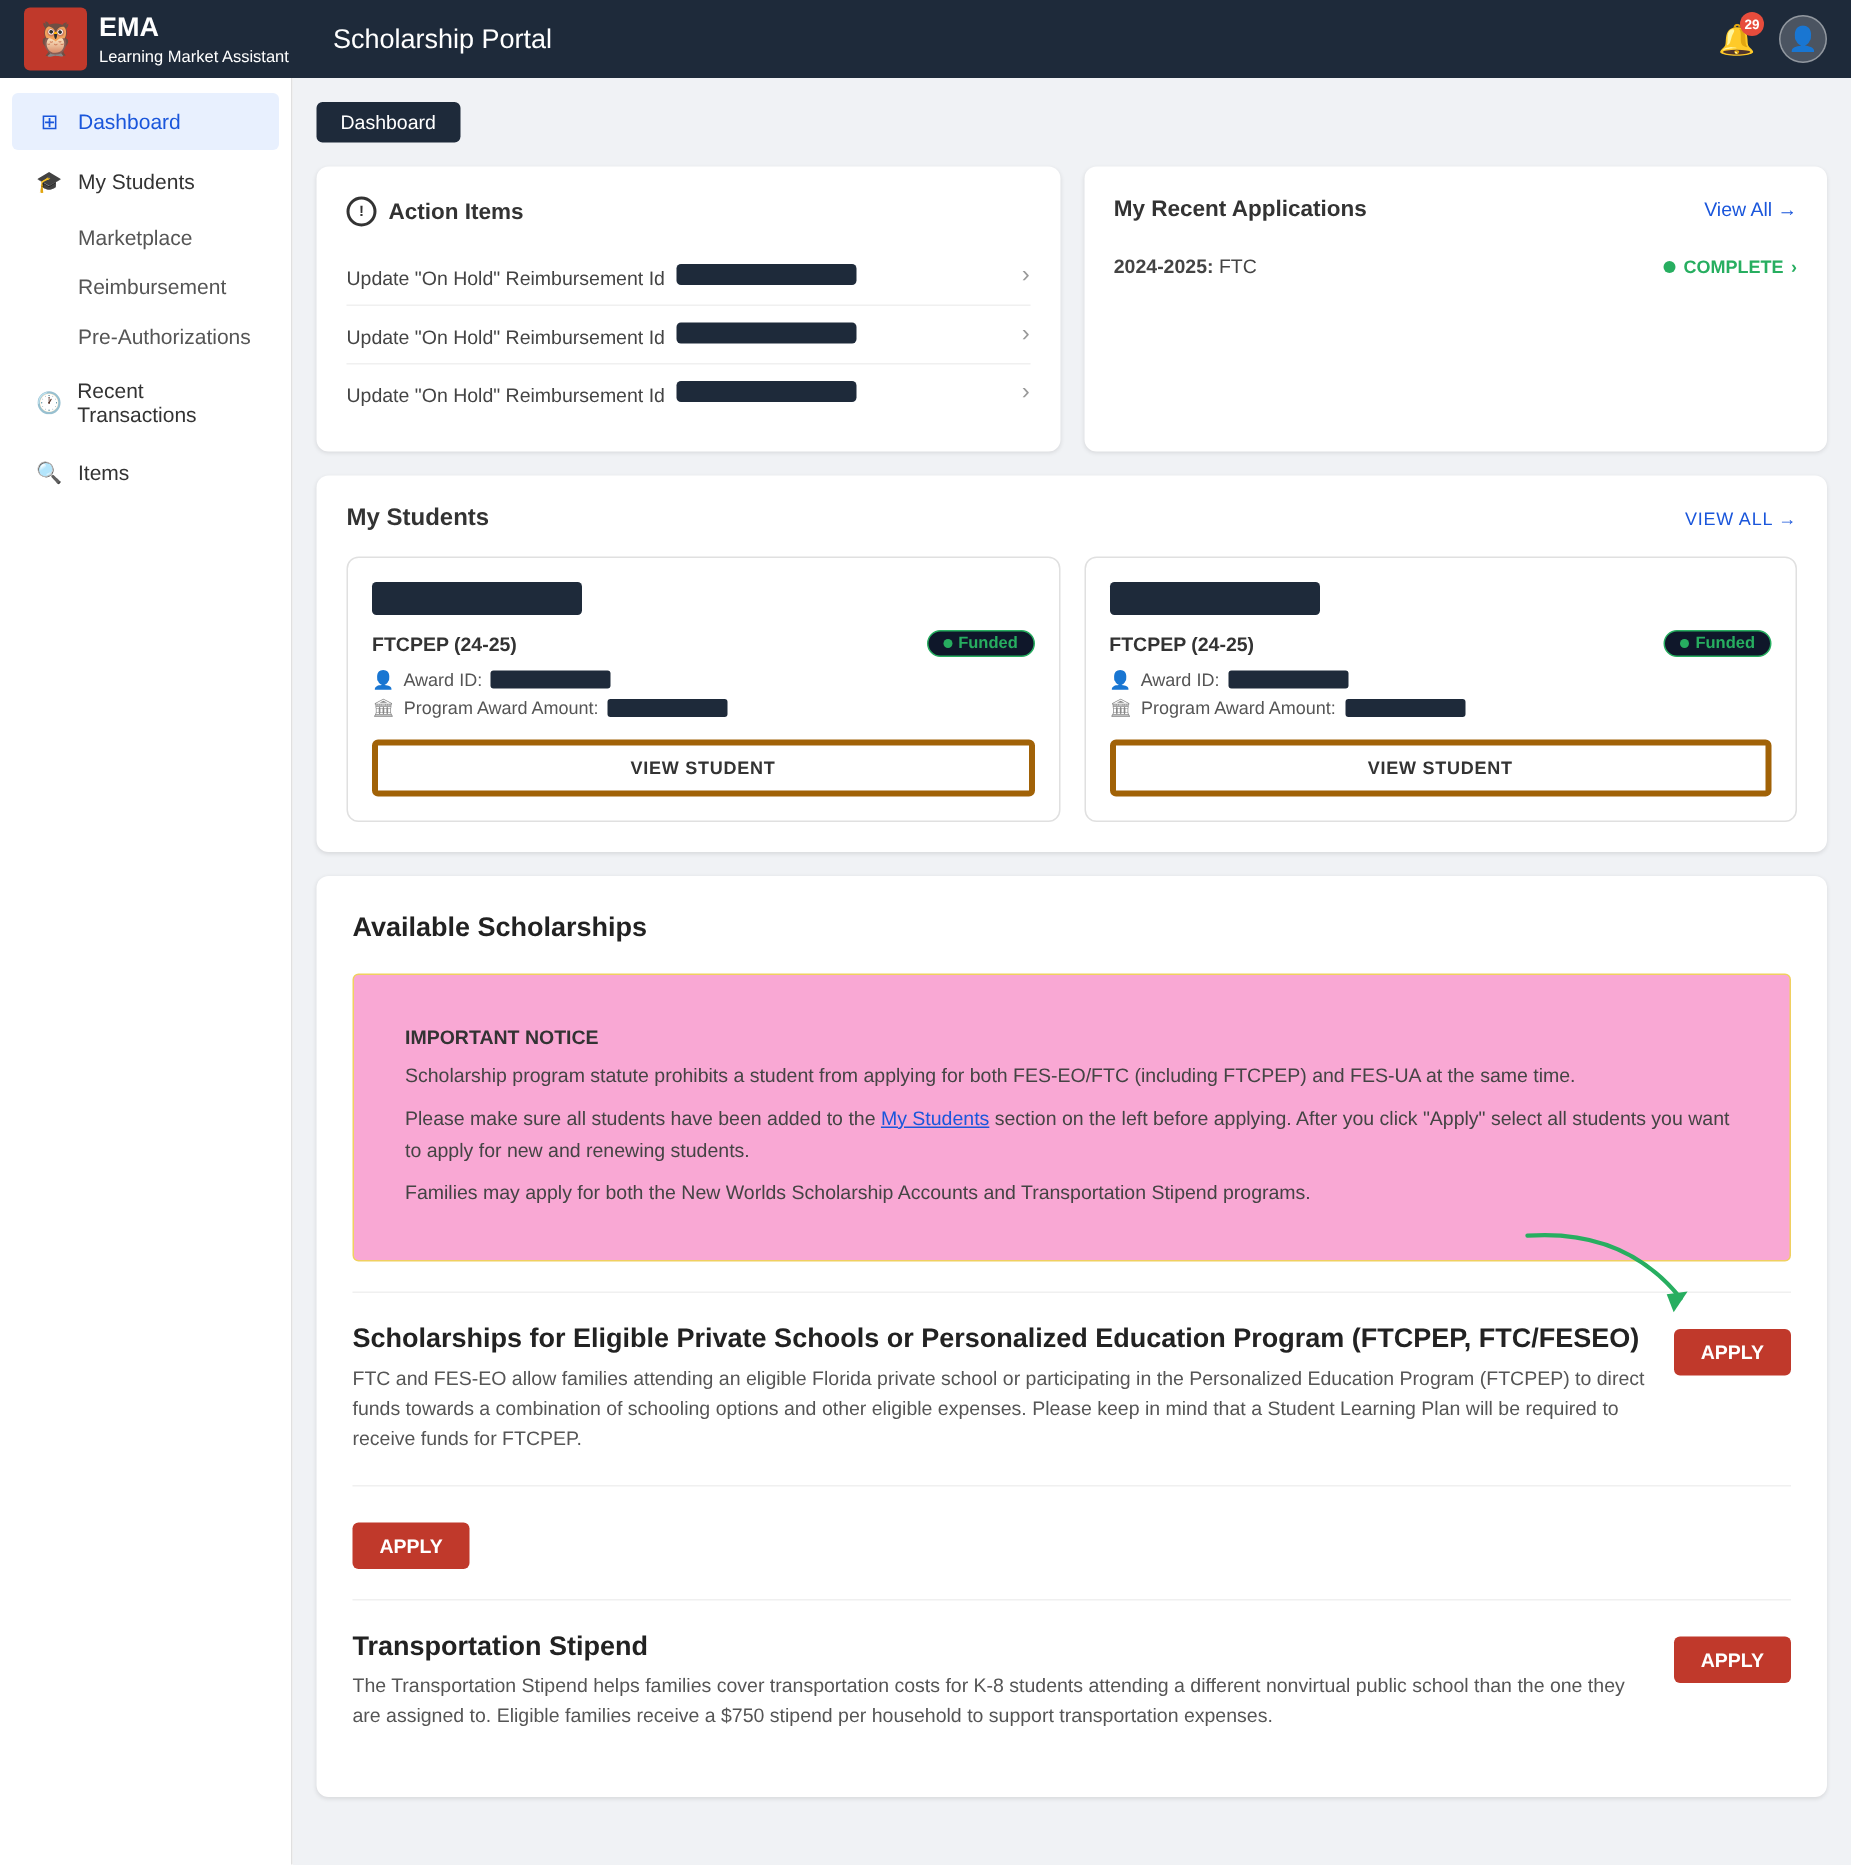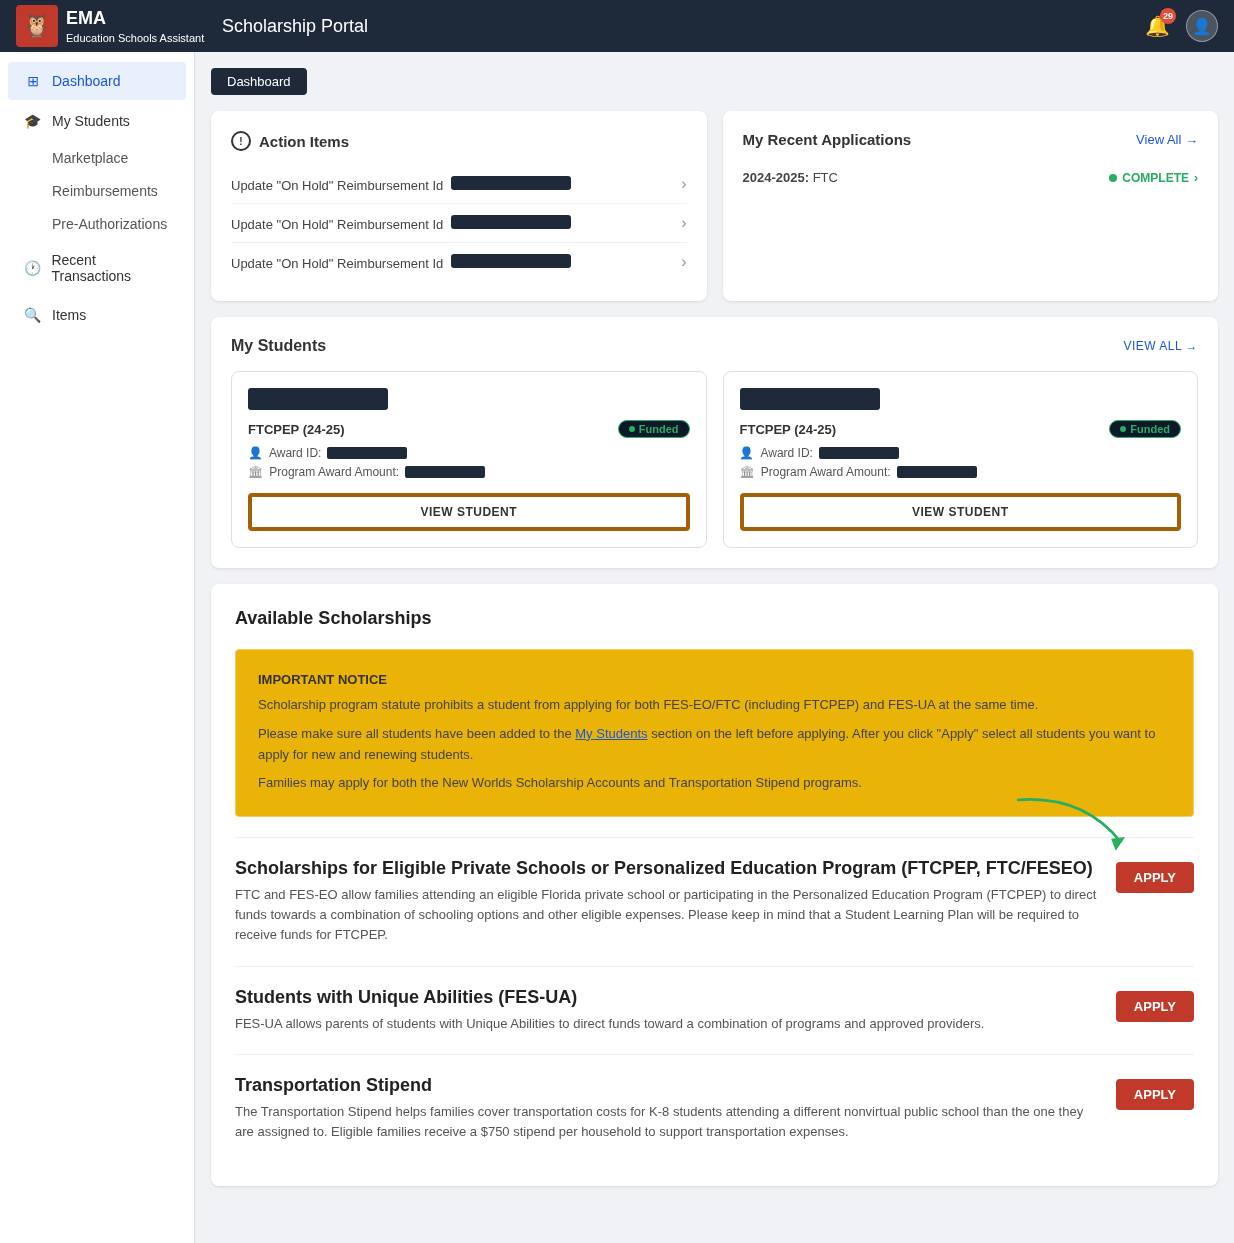--- a/index.html
+++ b/index.html
@@ -380,24 +380,24 @@
       padding: 24px;
       box-shadow: 0 1px 3px rgba(0,0,0,0.1);
     }
     .scholarships-title {
       font-size: 18px;
       font-weight: 700;
       color: #222;
       margin-bottom: 20px;
     }
     .notice-box {
-      background: #eab308;
+      background: #f9a8d4;
       border: 1px solid #f0d060;
       border-radius: 4px;
-      padding: 22px;
+      padding: 34px;
       margin-bottom: 20px;
     }
     .notice-title {
       font-size: 13px;
       font-weight: 700;
       color: #333;
       margin-bottom: 8px;
       text-transform: uppercase;
     }
     .notice-text {
@@ -469,21 +469,21 @@
 </head>
 <body>
 
 <nav class="top-nav">
   <div class="logo-area">
     <div class="logo-icon">
       <div class="logo-owl">🦉</div>
     </div>
     <div class="logo-text">
       <strong>EMA</strong>
-      <span>Education Schools Assistant</span>
+      <span>Learning Market Assistant</span>
     </div>
   </div>
   <div class="page-title">Scholarship Portal</div>
   <div class="nav-actions">
     <button class="notification-btn">
       🔔
       <span class="notification-badge">29</span>
     </button>
     <div class="user-btn">👤</div>
   </div>
@@ -497,21 +497,21 @@
       <span class="sidebar-label">Dashboard</span>
     </div>
     <div class="sidebar-item">
       <span class="sidebar-icon">🎓</span>
       <span class="sidebar-label">My Students</span>
     </div>
     <div class="sidebar-sub-item">
       <span>Marketplace</span>
     </div>
     <div class="sidebar-sub-item">
-      <span>Reimbursements</span>
+      <span>Reimbursement</span>
     </div>
     <div class="sidebar-sub-item">
       <span>Pre-Authorizations</span>
     </div>
     <div class="sidebar-item">
       <span class="sidebar-icon">🕐</span>
       <span class="sidebar-label">Recent Transactions</span>
     </div>
     <div class="sidebar-item">
       <span class="sidebar-icon">🔍</span>
@@ -647,24 +647,20 @@
         </div>
 
         <svg class="arrow-annotation" viewBox="0 0 140 70" fill="none" xmlns="http://www.w3.org/2000/svg" style="position:absolute;right:55px;top:-50px;width:130px;height:70px;pointer-events:none;">
           <path d="M10 10 Q80 5 120 55" stroke="#27ae60" stroke-width="3" fill="none" stroke-linecap="round"></path>
           <polygon points="115,65 125,50 110,52" fill="#27ae60"></polygon>
         </svg>
         <button class="apply-btn">APPLY</button>
       </div>
 
       <div class="scholarship-item">
-        <div class="scholarship-info">
-          <div class="scholarship-name">Students with Unique Abilities (FES-UA)</div>
-          <div class="scholarship-desc">FES-UA allows parents of students with Unique Abilities to direct funds toward a combination of programs and approved providers.</div>
-        </div>
         <button class="apply-btn">APPLY</button>
       </div>
 
       <div class="scholarship-item">
         <div class="scholarship-info">
           <div class="scholarship-name">Transportation Stipend</div>
           <div class="scholarship-desc">The Transportation Stipend helps families cover transportation costs for K-8 students attending a different nonvirtual public school than the one they are assigned to. Eligible families receive a $750 stipend per household to support transportation expenses.</div>
         </div>
         <button class="apply-btn">APPLY</button>
       </div>

